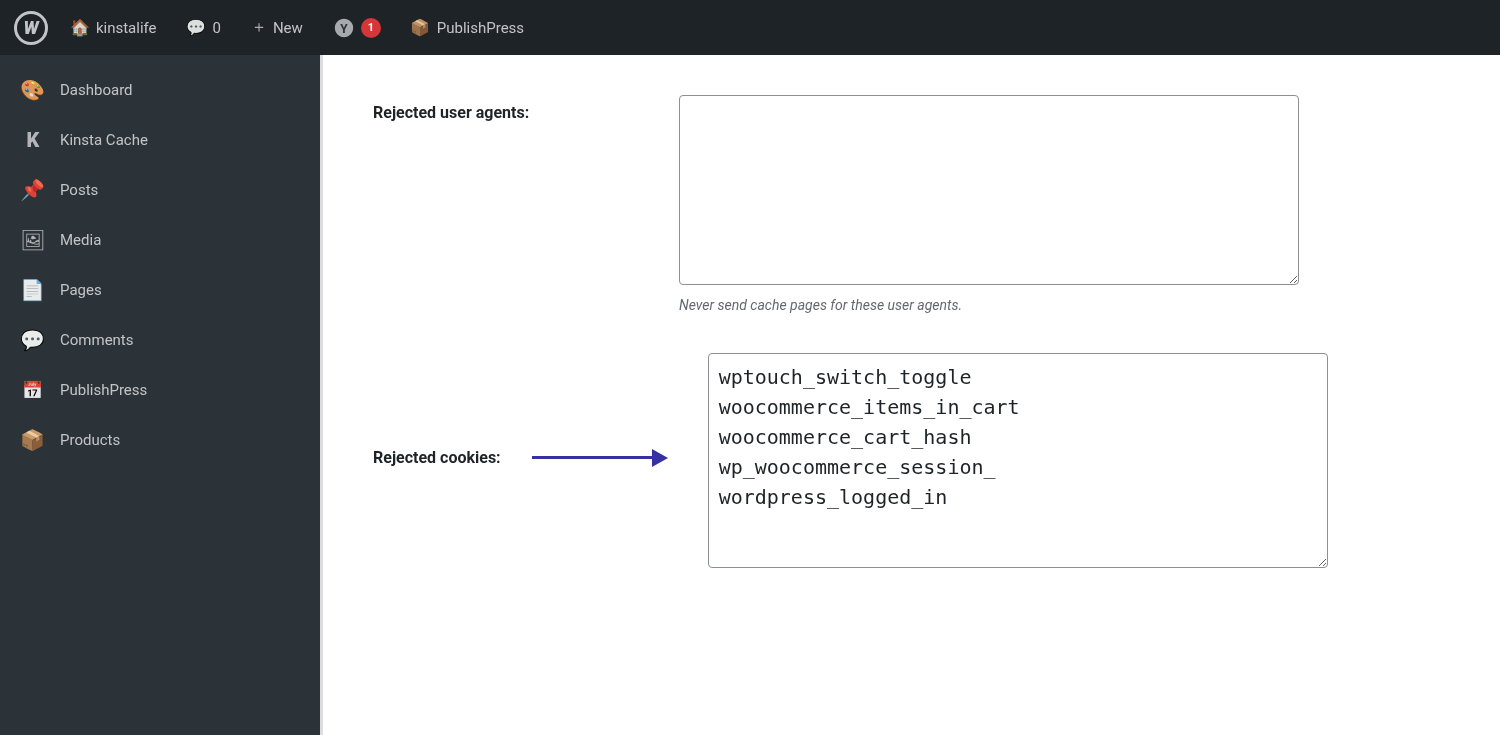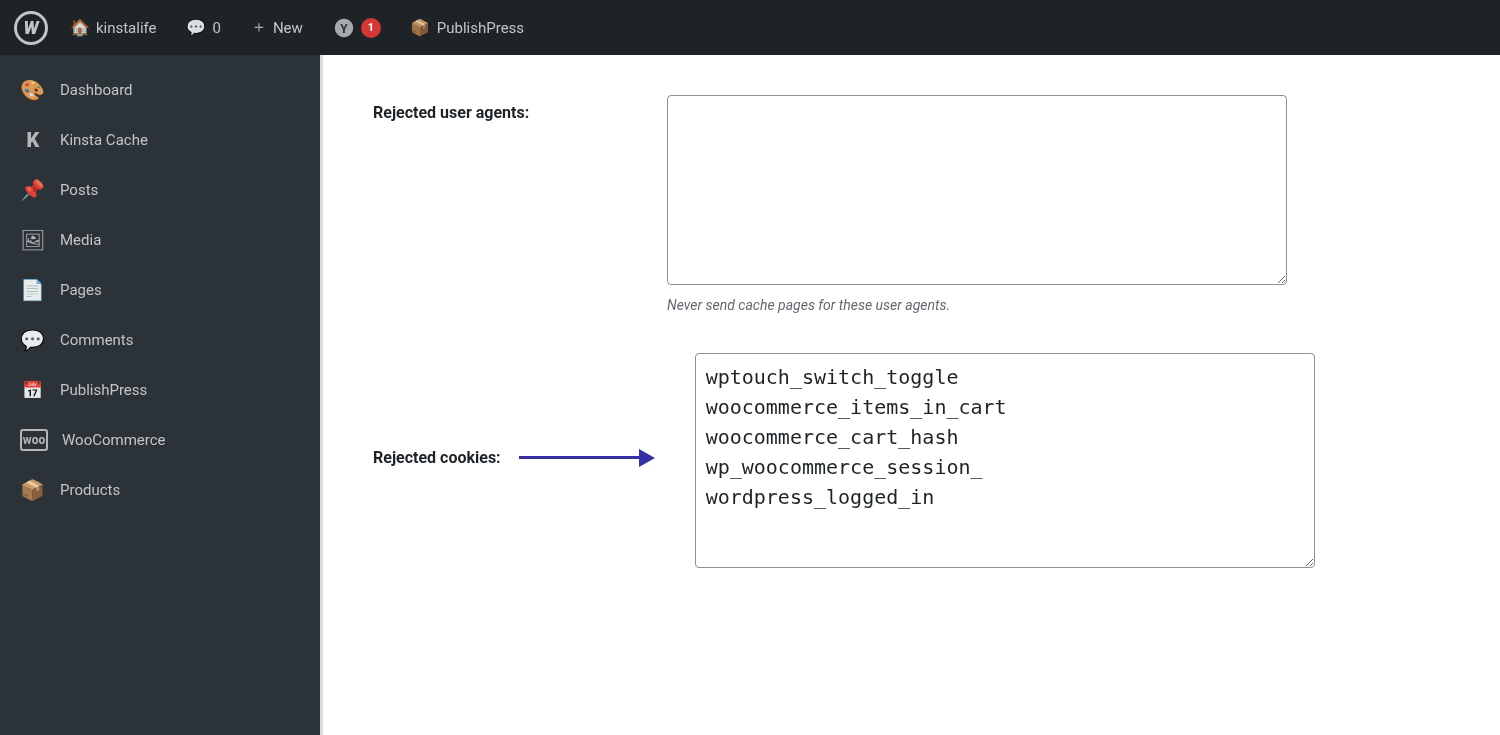--- a/index.html
+++ b/index.html
@@ -121,21 +121,21 @@
       overflow-y: auto;
       background: #fff;
       margin: 0;
     }
 
     
     .form-row {
       display: flex;
       align-items: flex-start;
       margin-bottom: 40px;
-      gap: 14px;
+      gap: 26px;
     }
     .form-label {
       font-size: 16px;
       font-weight: 700;
       color: #1d2327;
       min-width: 280px;
       padding-top: 8px;
     }
     .form-field {
       flex: 1;
@@ -173,21 +173,21 @@
       align-items: flex-start;
       gap: 30px;
     }
     .arrow-wrapper {
       display: flex;
       align-items: center;
       padding-top: 95px;
       min-width: 280px;
       justify-content: flex-end;
       padding-right: 10px;
-      gap: 4px;
+      gap: 17px;
     }
     .blue-arrow {
       display: flex;
       align-items: center;
     }
     .arrow-line {
       width: 120px;
       height: 3px;
       background: #3730a3;
     }
@@ -279,24 +279,20 @@
     <div class="menu-item">
       <span class="menu-icon">💬</span>
       <span class="menu-label">Comments</span>
     </div>
 
     <div class="menu-item">
       <span class="menu-icon" style="font-size:17px;">📅</span>
       <span class="menu-label">PublishPress</span>
     </div>
 
-    <div class="menu-item">
-      <span class="menu-icon" style="font-size:12px;font-weight:bold;border:2px solid #c3c4c7;border-radius:3px;padding:1px 2px;width:28px;height:22px;display:flex;align-items:center;justify-content:center;">woo</span>
-      <span class="menu-label">WooCommerce</span>
-    </div>
 
     <div class="menu-item">
       <span class="menu-icon">📦</span>
       <span class="menu-label">Products</span>
     </div>
 
   </nav>
 
   <div class="vertical-divider"></div>
 

